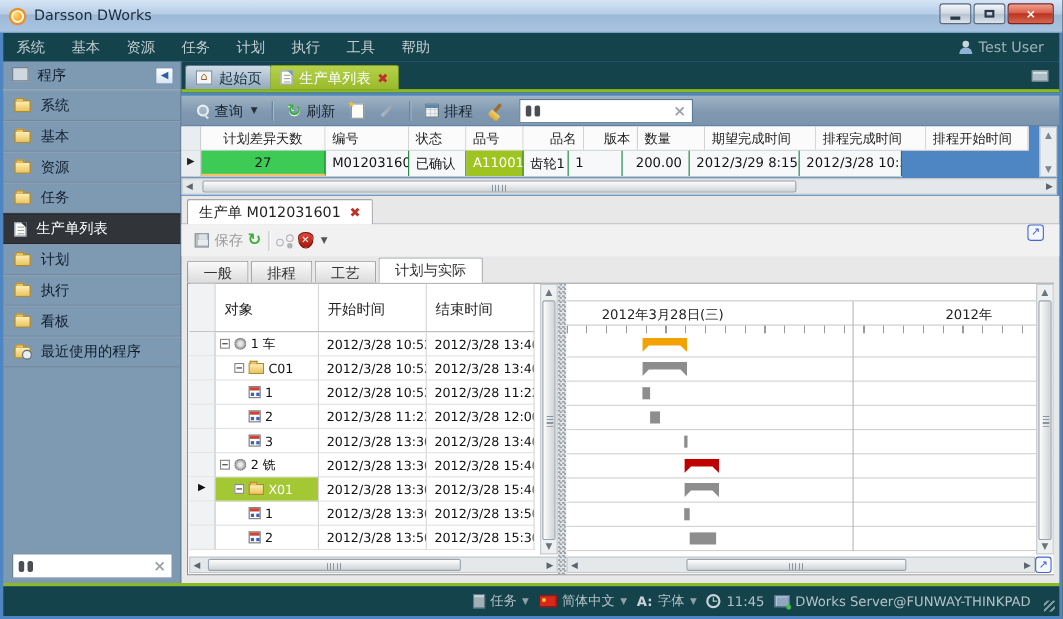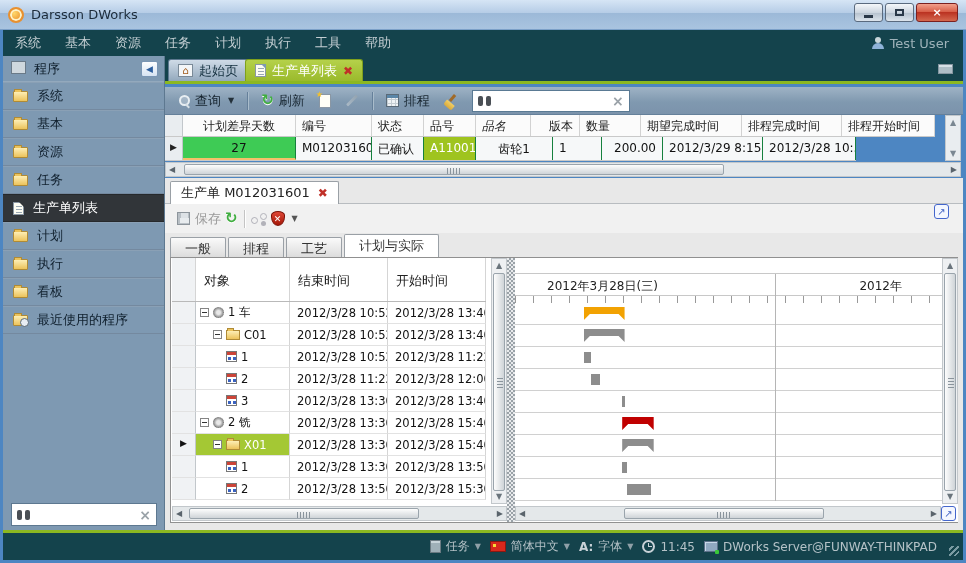--- a/index.html
+++ b/index.html
@@ -331,34 +331,34 @@
       <span class="i-x">×</span>
     </div>
   </div>
 
   <div class="grid-header" id="grid-header">
       <div class="sel-cell"></div>
       <div class="gh-cell" style="width: 113px; text-align: center;">计划差异天数</div>
       <div class="gh-cell" style="width: 76px; text-align: left;">编号</div>
       <div class="gh-cell" style="width: 52px; text-align: left;">状态</div>
       <div class="gh-cell" style="width: 52px; text-align: left;">品号</div>
-      <div class="gh-cell" style="width: 55px; text-align: left; font-style: italic;">品名</div>
+      <div class="gh-cell" style="width: 55px; text-align: right;">品名</div>
       <div class="gh-cell" style="width: 49px; text-align: right;">版本</div>
       <div class="gh-cell" style="width: 61px; text-align: left;">数量</div>
       <div class="gh-cell" style="width: 101px; text-align: left;">期望完成时间</div>
       <div class="gh-cell" style="width: 100px; text-align: left;">排程完成时间</div>
       <div class="gh-cell" style="width: 93px; text-align: left;">排程开始时间</div>
     </div>
   <div class="grid-row" id="grid-row">
       <div class="sel-cell">▶</div>
       <div class="gr-cell cell-green-days" style="width: 113px; text-align: center;">27</div>
       <div class="gr-cell" style="width: 76px; text-align: left;">M012031601</div>
       <div class="gr-cell" style="width: 52px; text-align: left;">已确认</div>
       <div class="gr-cell cell-item-green" style="width: 52px; text-align: left;">A11001</div>
-      <div class="gr-cell" style="width: 77px; text-align: center;">齿轮1</div>
+      <div class="gr-cell" style="width: 41px; text-align: right;">齿轮1</div>
       <div class="gr-cell" style="width: 49px; text-align: left;">1</div>
       <div class="gr-cell" style="width: 61px; text-align: right;">200.00</div>
       <div class="gr-cell" style="width: 100px; text-align: left;">2012/3/29 8:15</div>
       <div class="gr-cell" style="width: 93px; text-align: left;">2012/3/28 10:52</div>
     </div>
   <div class="grid-vscroll">
       <span>▲</span>
       <span>▼</span>
     </div>
   <div class="grid-hscroll">
@@ -398,22 +398,22 @@
       <div class="subtab"><span>排程</span></div>
       <div class="subtab"><span>工艺</span></div>
       <div class="subtab active"><span>计划与实际</span></div>
     </div>
 
   <div class="content-box">
 
     <div class="tree-header" id="tree-header">
         <div class="th-cell" style="width: 24px; background: rgb(240, 242, 244);"></div>
         <div class="th-cell" style="width: 94px;">对象</div>
+        <div class="th-cell" style="width: 98px;">开始时间</div>
         <div class="th-cell" style="width: 98px;">结束时间</div>
-        <div class="th-cell" style="width: 98px;">开始时间</div>
       </div>
     <div class="tree-rows" id="tree-rows">
         <div class="tr-row">
           <div class="td sel" style="width: 24px;"></div>
           <div class="td obj" style="width: 94px; padding-left: 4px;">
             <span class="expander"></span>
             <span class="i-gear"></span>
             <span>1 车</span>
           </div>
           <div class="td" style="width: 98px;">2012/3/28 10:52</div>

